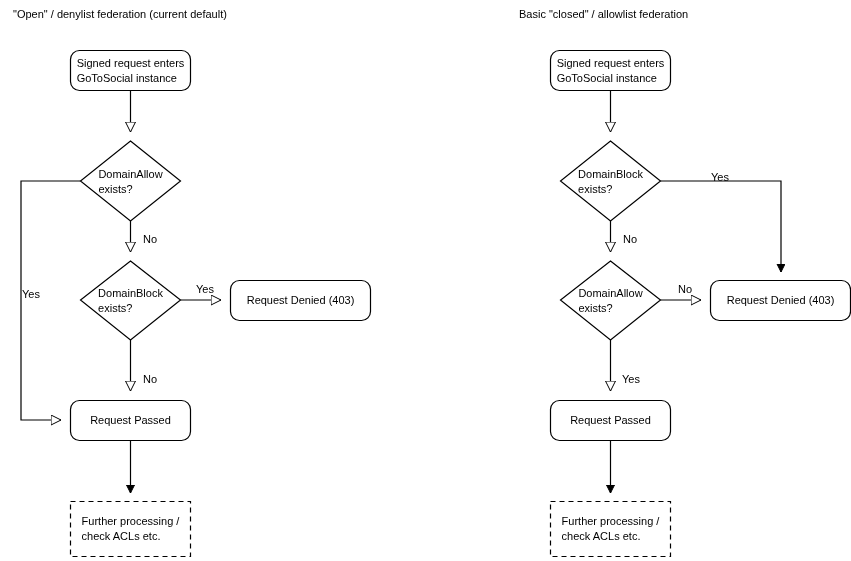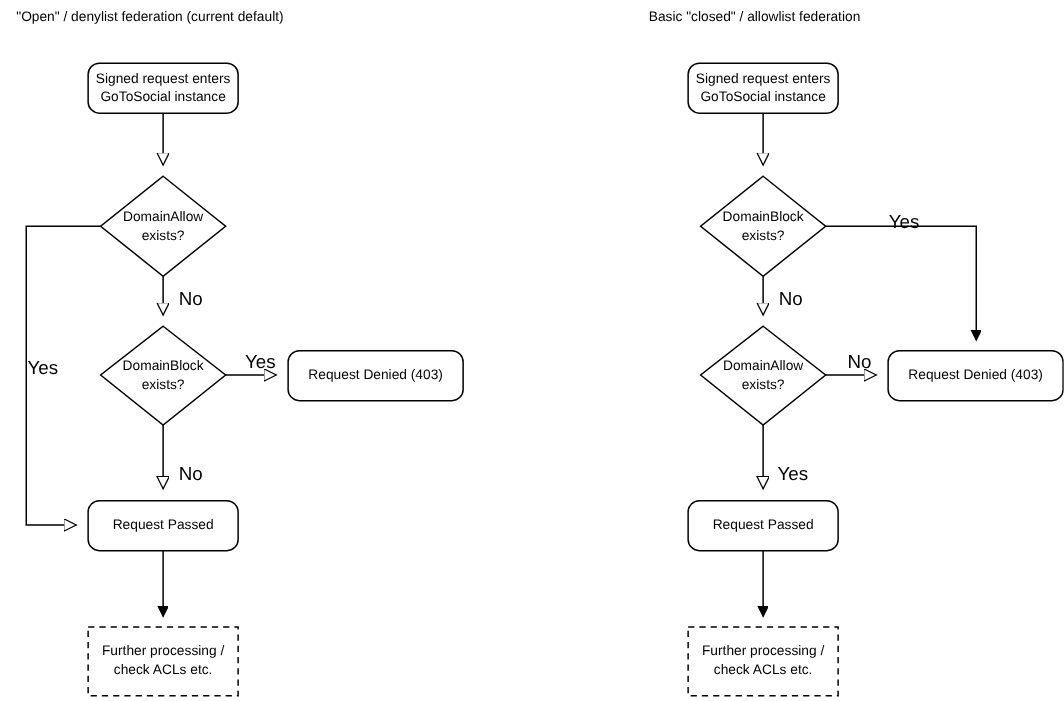--- a/index.html
+++ b/index.html
@@ -30,31 +30,30 @@
     white-space: nowrap;
   }
   #title-left  { left: 13px;  top: 8px; }
   #title-right { left: 519px; top: 8px; }
 
   
   .node-label {
     position: absolute;
     font-size: 11px;
     line-height: 15px;
-    text-align: center;
     color: #000000;
     display: flex;
     align-items: center;
     justify-content: center;
     pointer-events: none;
     white-space: pre-line;
   }
   .edge-label {
     position: absolute;
-    font-size: 15px;
+    font-size: 11px;
     line-height: 13px;
     color: #000000;
     white-space: nowrap;
     text-align: right;
   }
 </style>
 </head>
 <body>
 
 <svg id="diagram-canvas" viewBox="0 0 851 561" xmlns="http://www.w3.org/2000/svg">

